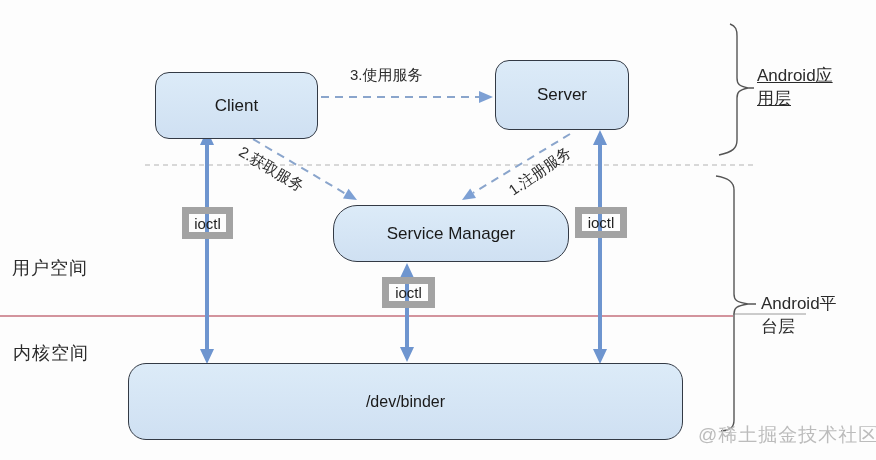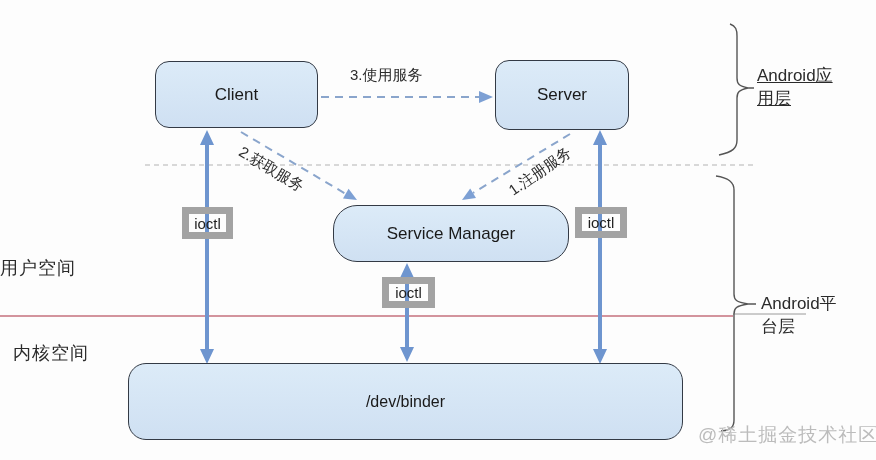--- a/index.html
+++ b/index.html
@@ -15,21 +15,21 @@
     position:absolute;
     background:linear-gradient(180deg,#dcebf8 0%,#cfe0f2 100%);
     border:1.6px solid #333a45;
     display:flex;align-items:center;justify-content:center;
     flex-direction:column;
     color:#1a1a1a;
     z-index:2;
     box-sizing:border-box;
   }
   .node-label{font-size:17px;color:#1a1a1a;}
-  #client-node{left:155px;top:61px;width:163px;height:67px;border-radius:14px;}
+  #client-node{left:155px;top:72px;width:163px;height:67px;border-radius:14px;}
   #server-node{left:495px;top:60px;width:134px;height:70px;border-radius:14px;}
   #sm-node{left:302px;top:205px;width:236px;height:57px;border-radius:24px;margin-left:31px;}
   #binder-node{left:128px;top:363px;width:555px;height:77px;border-radius:18px;}
   #binder-node .node-label{font-size:16px;line-height:23px;}
   .ioctl-box{
     position:absolute;
     border:7px solid #a3a3a3;
     background:transparent;
     display:flex;align-items:center;justify-content:center;
     font-size:15px;color:#1f1f1f;
@@ -43,21 +43,21 @@
     position:absolute;z-index:2;
     font-size:15px;color:#2c2c2c;white-space:nowrap;
   }
   #use-service-label{left:350px;top:66px;}
   #get-service-label{left:235px;top:160px;transform:rotate(31deg);transform-origin:center;}
   #register-service-label{left:504px;top:162px;transform:rotate(-35deg);transform-origin:center;}
   .region-label{
     position:absolute;z-index:2;
     font-size:18px;color:#2b2b2b;letter-spacing:1px;white-space:nowrap;
   }
-  #user-space-label{left:0;top:256px;text-align:center;}
+  #user-space-label{left:12px;top:256px;text-align:center;}
   #kernel-space-label{left:13px;top:341px;}
   .layer-label{
     position:absolute;z-index:2;
     font-size:17px;color:#2b2b2b;
     width:92px;line-height:23px;
   }
   #app-layer-label{left:757px;top:64px;text-decoration:underline;}
   #platform-layer-label{left:761px;top:292px;}
   #watermark{
     position:absolute;left:698px;top:422px;z-index:4;

